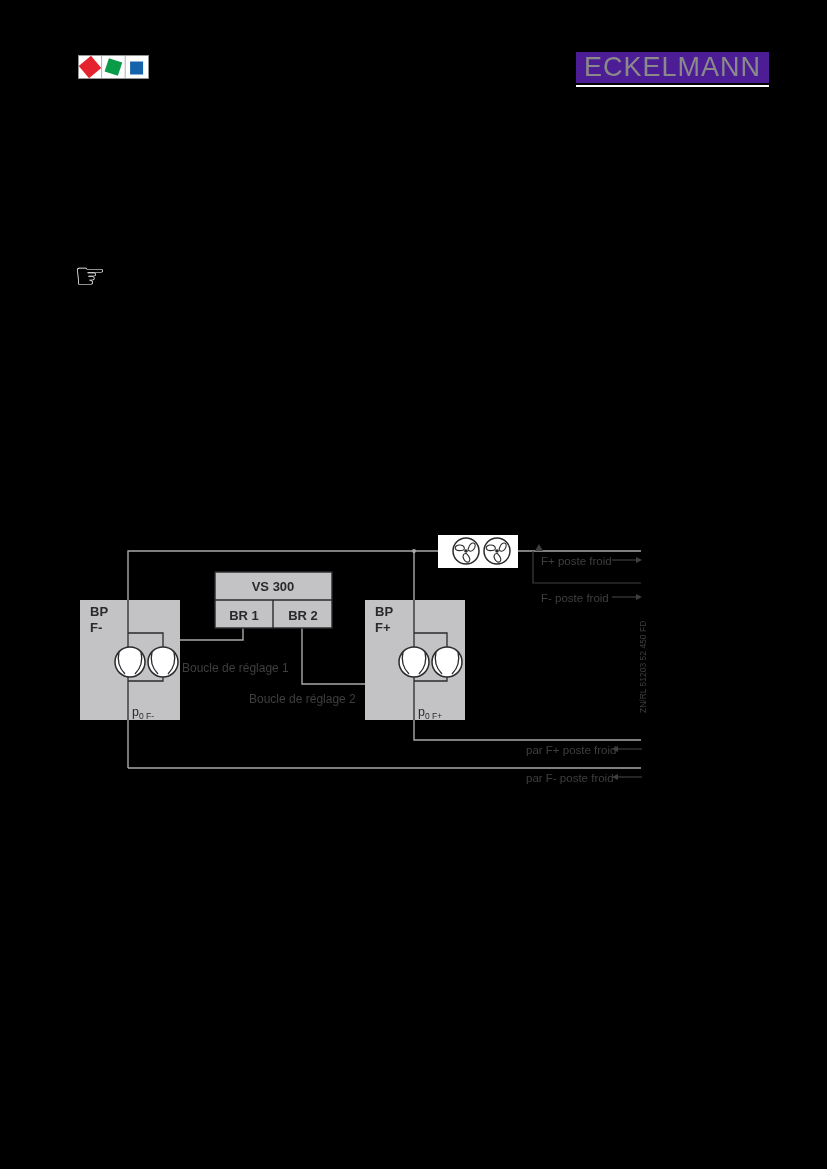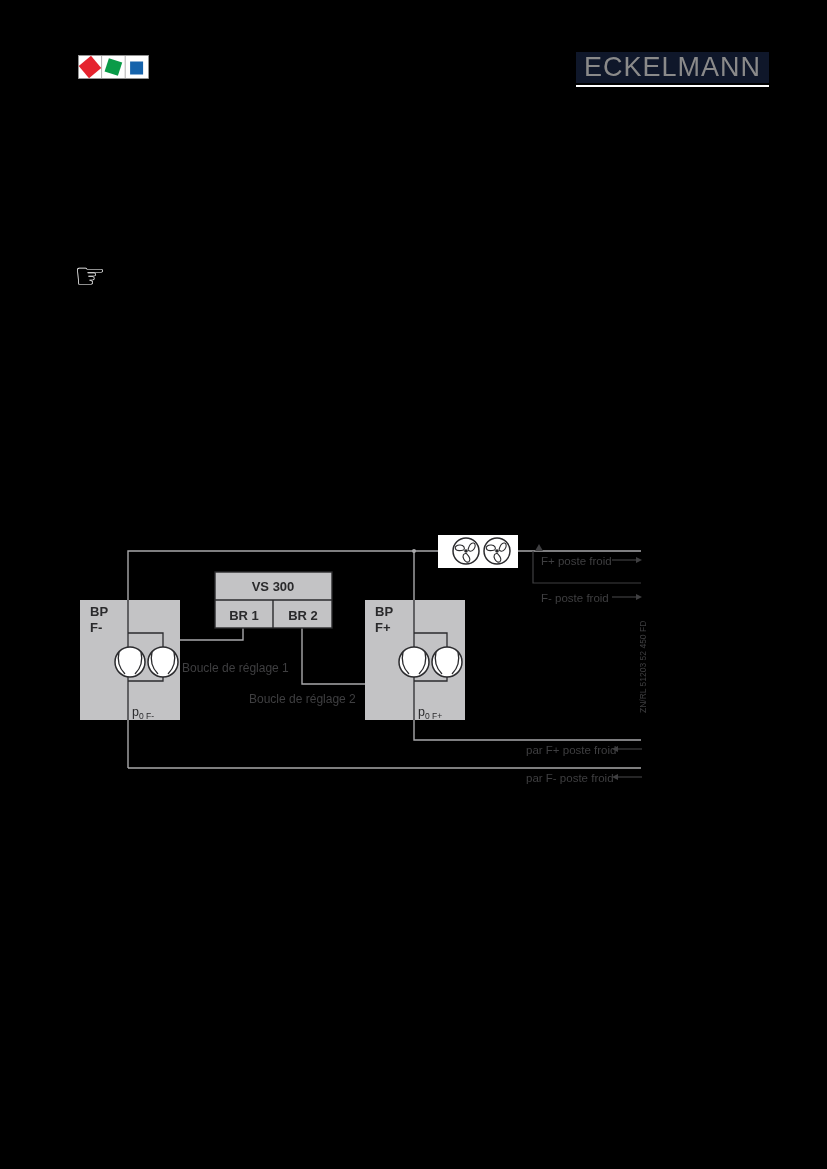--- a/index.html
+++ b/index.html
@@ -4,21 +4,21 @@
 <style>
   html,body{margin:0;padding:0;background:#000;}
   .page{
     position:relative;width:827px;height:1169px;background:#000;overflow:hidden;
     font-family:"Liberation Sans","DejaVu Sans",sans-serif;
   }
   
   .logo-svg{position:absolute;left:78px;top:55px;}
   
   .brand-box{
-    position:absolute;left:576px;top:52px;width:193px;height:31px;background:#0f172a;
+    position:absolute;left:576px;top:52px;width:193px;height:31px;background:#4c1d95;
     display:flex;align-items:center;justify-content:center;
   }
   .brand-text{
     color:#8a8a8a;font-size:27px;letter-spacing:1px;font-weight:400;
     transform:scaleY(1.05);white-space:nowrap;
   }
   .brand-underline{position:absolute;left:576px;top:85px;width:193px;height:2px;background:#fff;}
   
   .hand-icon{
     position:absolute;left:74px;top:258px;color:#fff;font-size:36px;line-height:36px;

